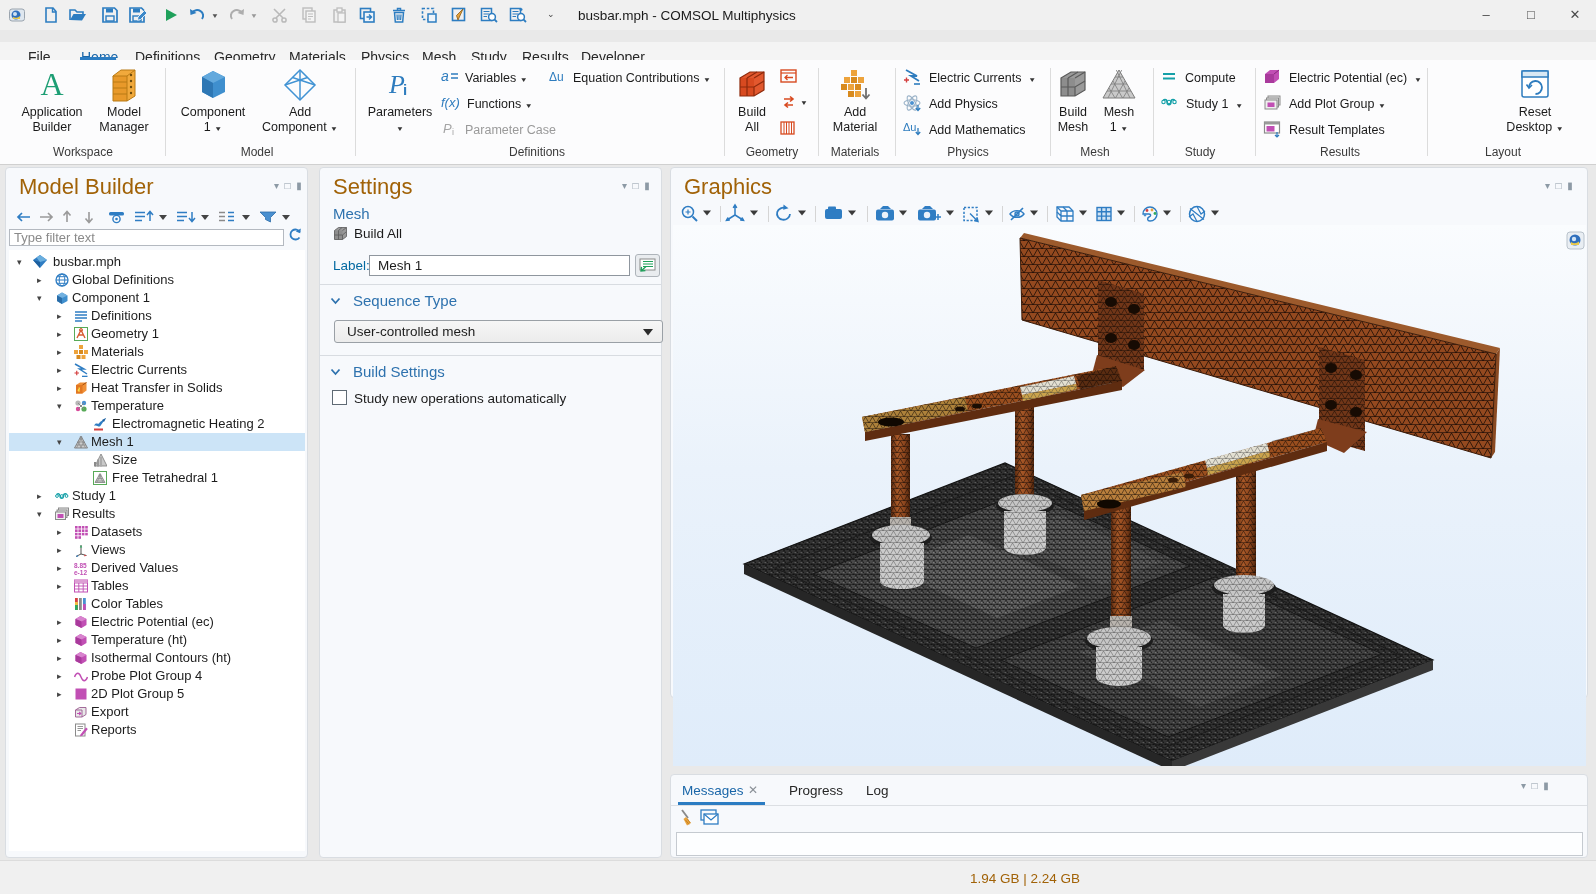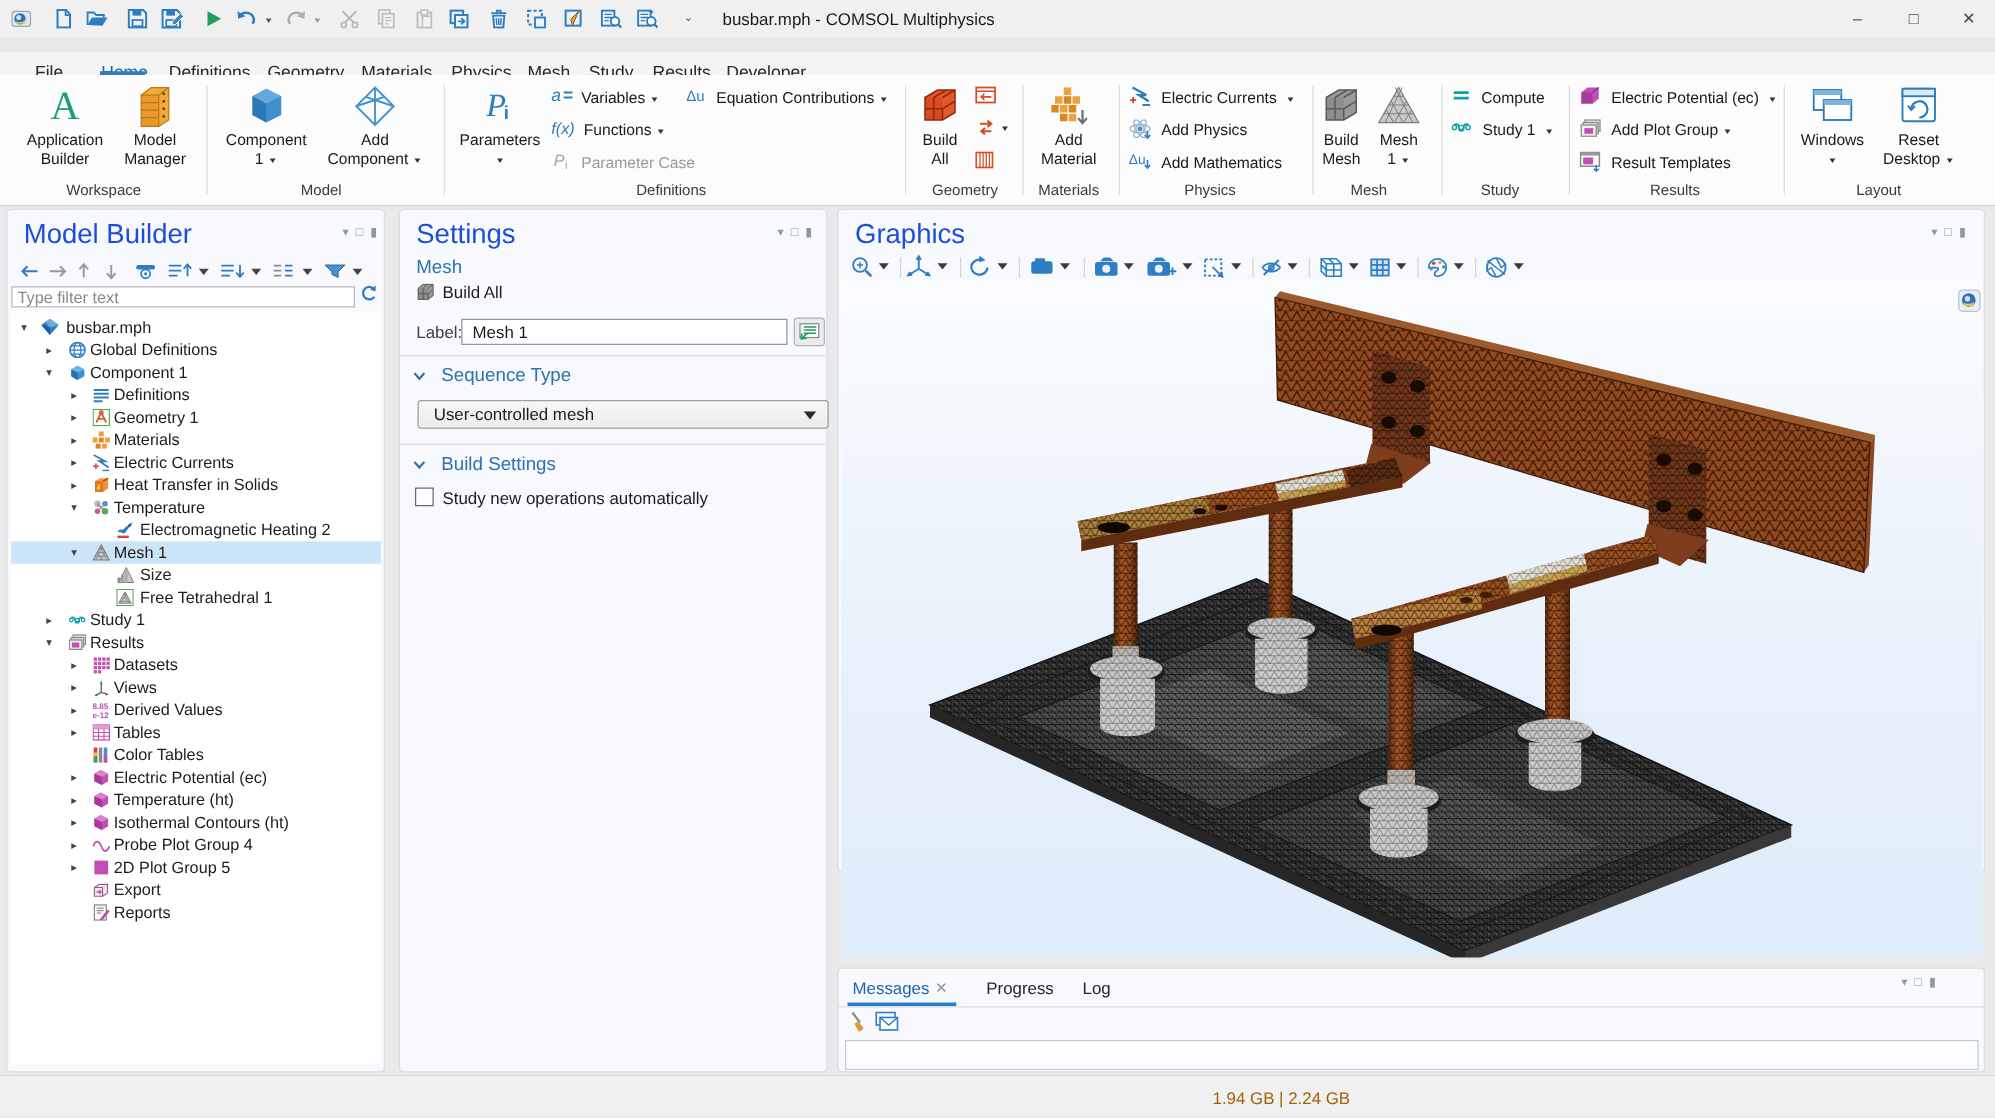--- a/index.html
+++ b/index.html
@@ -20,21 +20,21 @@
 .rsep { position:absolute; top:8px; width:1px; height:88px; background:#dcdcdc; }
 .rlabel { position:absolute; top:85px; width:120px; text-align:center; font-size:12px; color:#3a3a3a; }
 .rbig { position:absolute; top:8px; width:84px; text-align:center; font-size:12.5px; color:#1a1a1a; line-height:15px; }
 .rbig .ric { height:34px; margin-bottom:3px; }
 .rrow { position:absolute; height:22px; font-size:12.5px; color:#1a1a1a; white-space:nowrap; }
 .rrow .t { position:absolute; left:24px; top:3px; }
 .gray { color:#9a9a9a; }
 .car { display:inline-block; font-size:8px; color:#333; transform:scaleY(0.8); }
 
 .panel { position:absolute; background:#f7f9fc; border:1px solid #d9dde2; border-radius:4px; }
-.ptitle { position:absolute; left:13px; top:6px; font-size:22px; color:#1d4ed8; }
+.ptitle { position:absolute; left:13px; top:6px; font-size:22px; color:#a16207; }
 .pctrl { position:absolute; font-size:10px; color:#8d9aa5; }
 
 #mb { left:5px; top:167px; width:303px; height:691px; }
 #mbtools { position:absolute; left:8px; top:38px; width:287px; height:22px; }
 #mbfilter { position:absolute; left:3px; top:61px; width:275px; height:17px; background:#fff; border:1px solid #b4b9c0; font-size:13px; color:#8a8a8a; padding:0 4px; line-height:15px; }
 #tree { position:absolute; left:3px; top:82px; width:296px; height:601px; background:#fff; font-size:13px; color:#1c1c1c; }
 .trow { position:absolute; left:0; width:296px; height:18px; line-height:18px; white-space:nowrap; }
 .trow .car2 { position:absolute; top:0px; font-size:9px; color:#444; }
 .trow .ticon { position:absolute; top:2px; width:14px; height:14px; }
 .trow .ttext { position:absolute; top:0; }
@@ -345,29 +345,20 @@
       </svg><span class="t" style="left:26px">Add Plot Group <span class="car">▼</span></span></div>
 <div class="rrow" style="left:1263px; top:60px;"><svg width="20" height="18" viewBox="0 0 20 18">
         <rect x="1.5" y="2" width="15" height="11" fill="#fff" stroke="#8a8a8a" stroke-width="1.2"></rect>
         <rect x="1.5" y="2" width="15" height="2.5" fill="#9a9a9a"></rect>
         <rect x="3.5" y="6" width="8" height="5.5" fill="#c14fb4"></rect>
         <path d="M14 12 L14 16.5 M12 15 L14 17 L16 15" stroke="#2e7cbe" stroke-width="1.2" fill="none"></path>
       </svg><span class="t" style="left:26px">Result Templates</span></div>
 <div class="rlabel" style="left:1280px">Results</div>
 <div class="rsep" style="left:1427px"></div>
 
-<div class="rbig" style="left:1424px">
-  <div class="ric"><svg width="36" height="32" viewBox="0 0 36 32">
-          <rect x="3" y="4" width="22" height="16" fill="#fff" stroke="#2e7cbe" stroke-width="1.5"></rect>
-          <rect x="3" y="4" width="22" height="4" fill="#7fb2dd"></rect>
-          <rect x="11" y="12" width="22" height="16" fill="#fff" stroke="#2e7cbe" stroke-width="1.5"></rect>
-          <rect x="11" y="12" width="22" height="4" fill="#7fb2dd"></rect>
-        </svg></div>
-  Windows<br><span class="car">▼</span>
-</div>
 <div class="rbig" style="left:1493px">
   <div class="ric"><svg width="30" height="32" viewBox="0 0 30 32">
           <rect x="2" y="3" width="26" height="26" rx="2" fill="#fff" stroke="#2e7cbe" stroke-width="1.5"></rect>
           <rect x="2" y="3" width="26" height="6" fill="#d8e8f4" stroke="#2e7cbe" stroke-width="1.5"></rect>
           <path d="M9 20 A6.5 6.5 0 1 1 15.5 26" fill="none" stroke="#2e7cbe" stroke-width="1.8"></path>
           <path d="M12 17 L9 20 L6.5 16.5" fill="none" stroke="#2e7cbe" stroke-width="1.6"></path>
         </svg></div>
   Reset<br>Desktop <span class="car">▼</span>
 </div>
 <div class="rlabel" style="left:1443px">Layout</div>
@@ -674,21 +665,21 @@
   <div class="shead" style="left:13px; top:37px;">Mesh</div>
   <div class="abs" style="left:13px;top:57px;width:120px;height:18px;font-size:13.5px;color:#1c1c1c;">
     <svg style="position:absolute;left:0;top:1px" width="15" height="15" viewBox="0 0 15 15">
         <path d="M1.5 4.5 L5.5 1.5 L13.5 1.5 L13.5 10.5 L9.5 13.5 L1.5 13.5 Z" fill="#9a9a9a"></path>
         <path d="M1.5 4.5 L9.5 4.5 L9.5 13.5 L1.5 13.5 Z" fill="#8d8d8d"></path>
         <path d="M9.5 4.5 L13.5 1.5 M5.5 4.5 L9 1.5 M1.5 9 L9.5 9 L13 6 M5.5 4.5 L5.5 13.5 M9.5 9 L9.5 13.5" stroke="#5a5a5a" stroke-width="0.8" fill="none"></path>
         <path d="M1.5 4.5 L5.5 1.5 L13.5 1.5 L13.5 10.5 L9.5 13.5 L1.5 13.5 Z" fill="none" stroke="#5a5a5a" stroke-width="0.8"></path>
       </svg>
     <span style="position:absolute;left:21px;top:1px">Build All</span>
   </div>
-  <div class="abs" style="left:13px;top:90px;font-size:13.5px;color:#404040;">Label:</div>
+  <div class="abs" style="left:13px;top:90px;font-size:13.5px;color:#0369a1;">Label:</div>
   <div class="abs" style="left:49px;top:87px;width:261px;height:21px;background:#fff;border:1px solid #8f969e;font-size:13.5px;color:#1c1c1c;padding:2px 0 0 8px;">Mesh 1</div>
   <div class="abs" style="left:315px;top:86px;width:25px;height:23px;background:#e9ecef;border:1px solid #aeb4ba;border-radius:3px;">
     <svg style="position:absolute;left:3px;top:3px" width="17" height="15" viewBox="0 0 17 15">
         <rect x="1" y="1" width="15" height="11" fill="#fff" stroke="#8a8a8a"></rect>
         <path d="M4 3.5 L14 3.5 M4 6 L14 6 M4 8.5 L14 8.5" stroke="#1fa05a" stroke-width="1.2"></path>
         <path d="M2 13 L7 8.5 M2.5 8.8 L2 13 L6.4 12.6" stroke="#1fa05a" stroke-width="1.3" fill="none"></path>
       </svg>
   </div>
   <div class="sdiv" style="top:116px"></div>
   <svg class="abs" style="left:10px;top:129px" width="11" height="8" viewBox="0 0 11 8">

